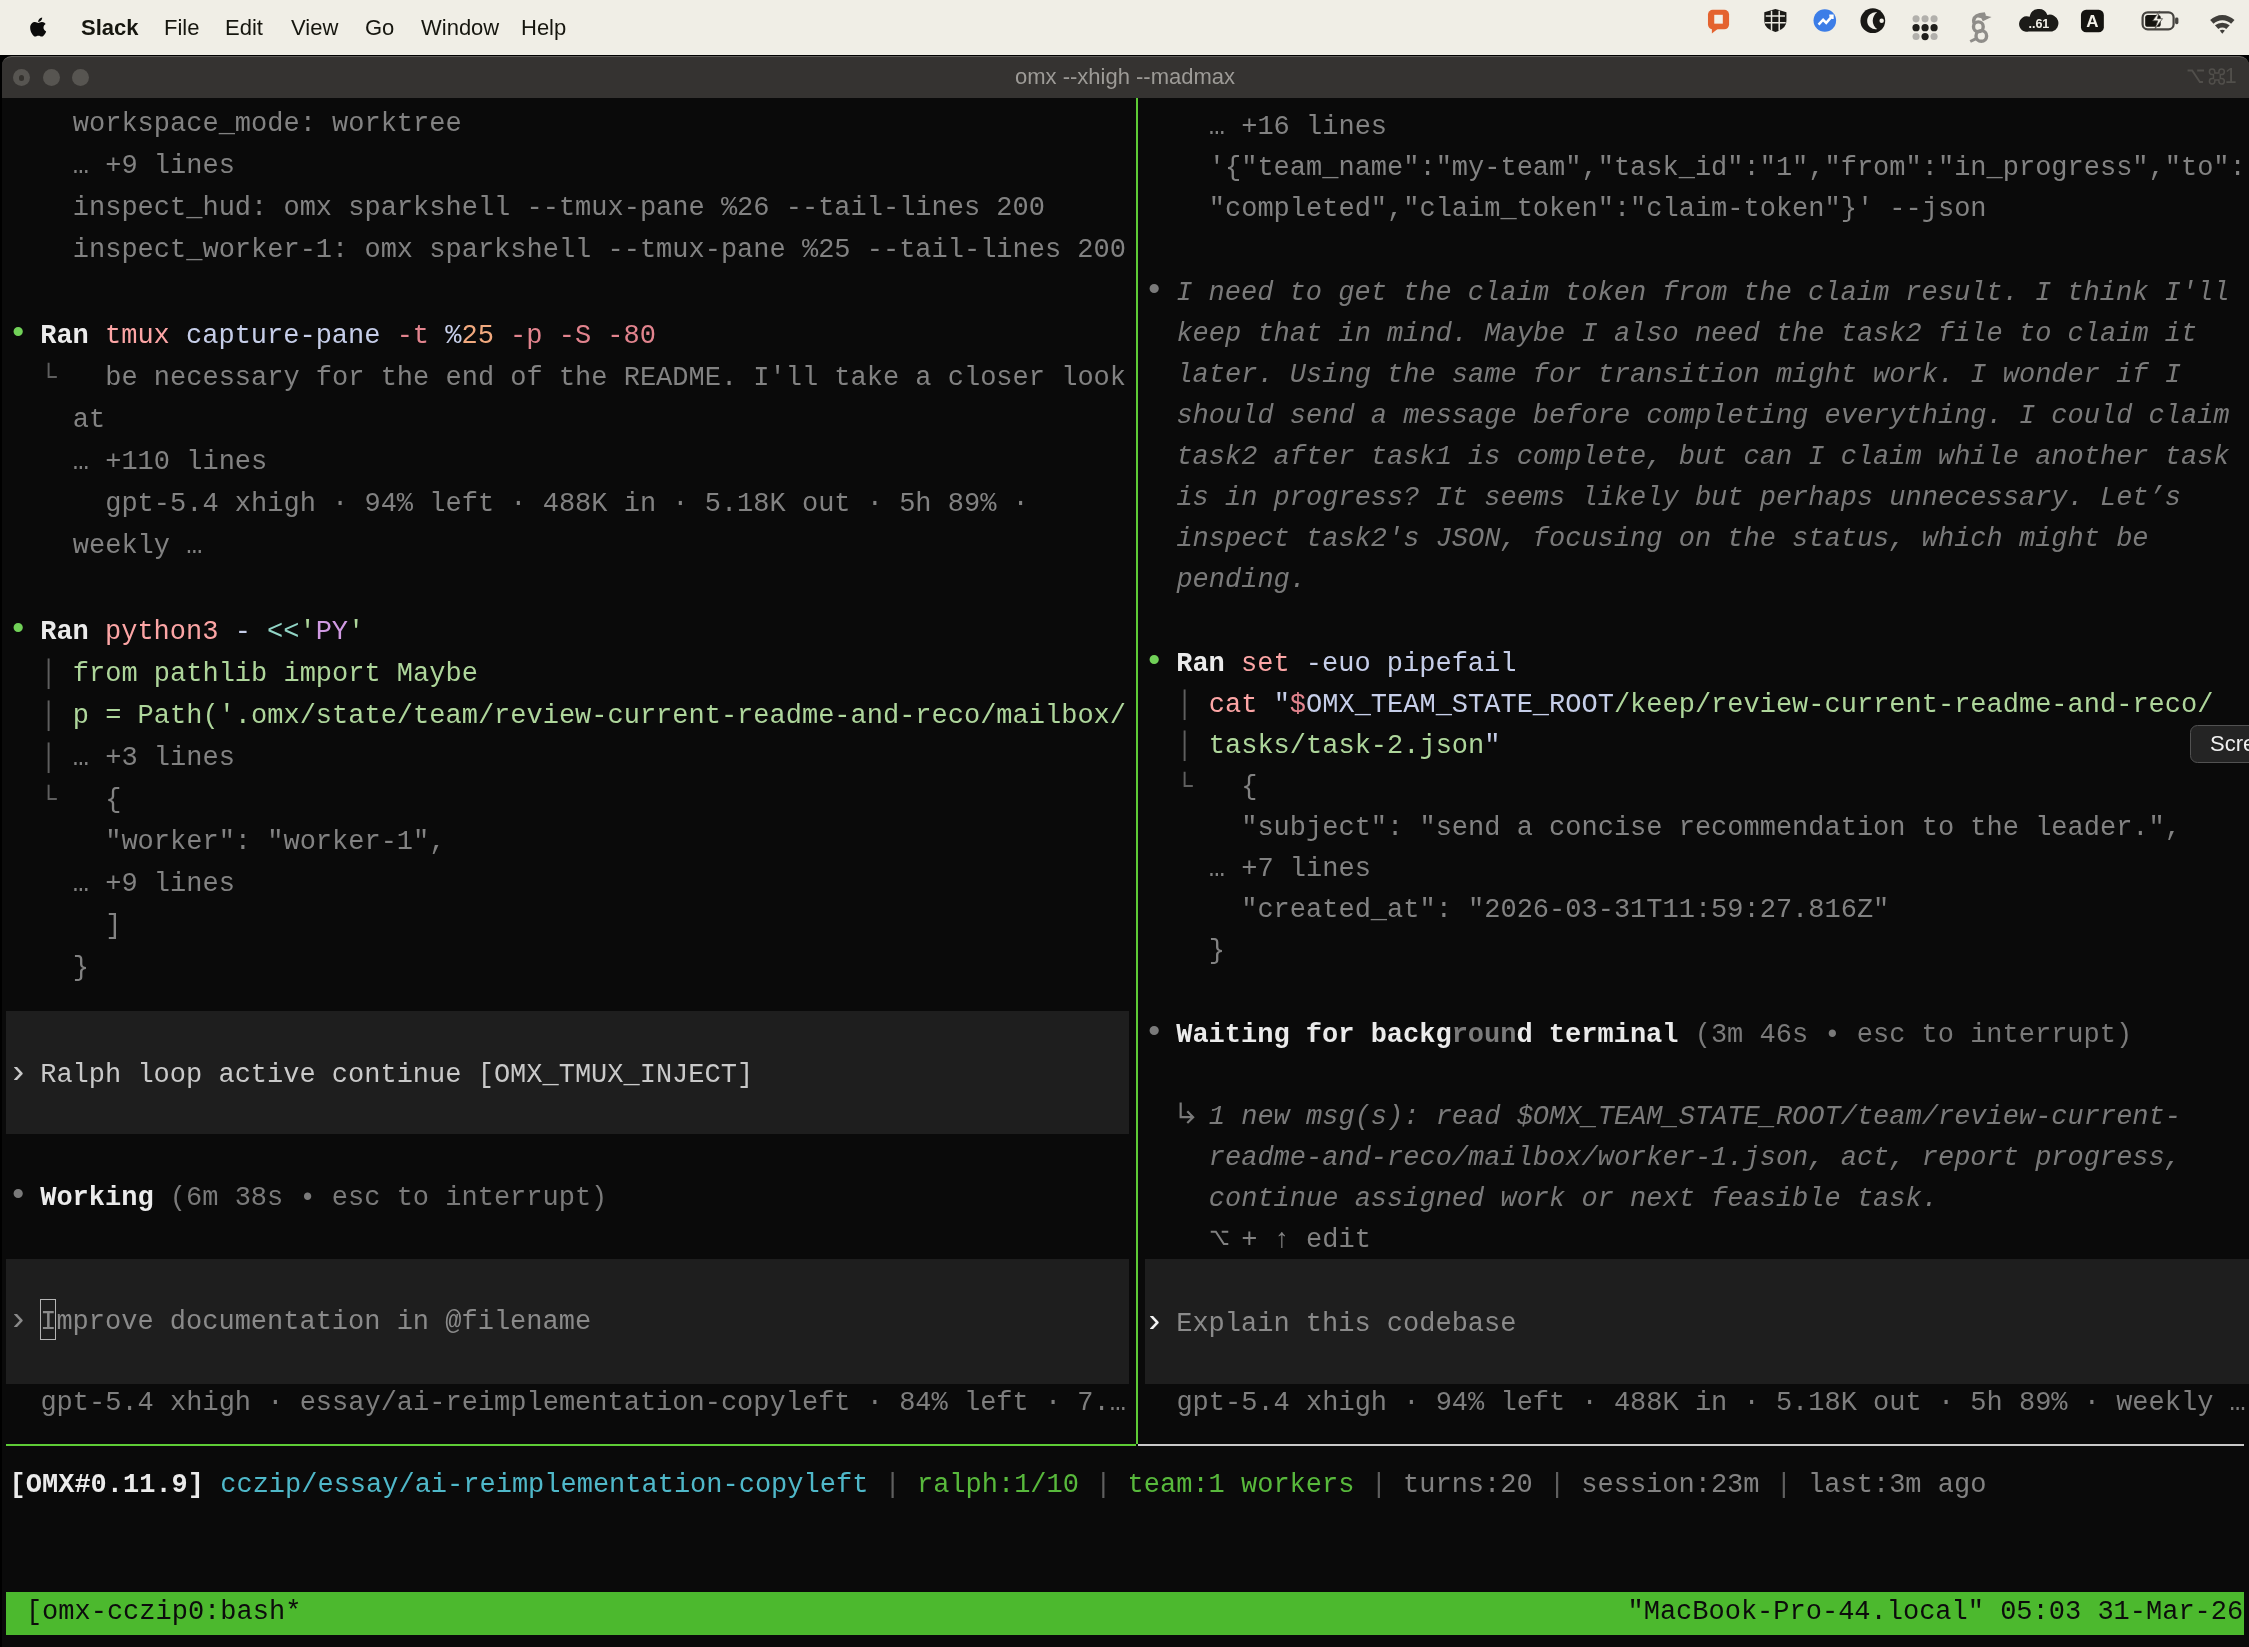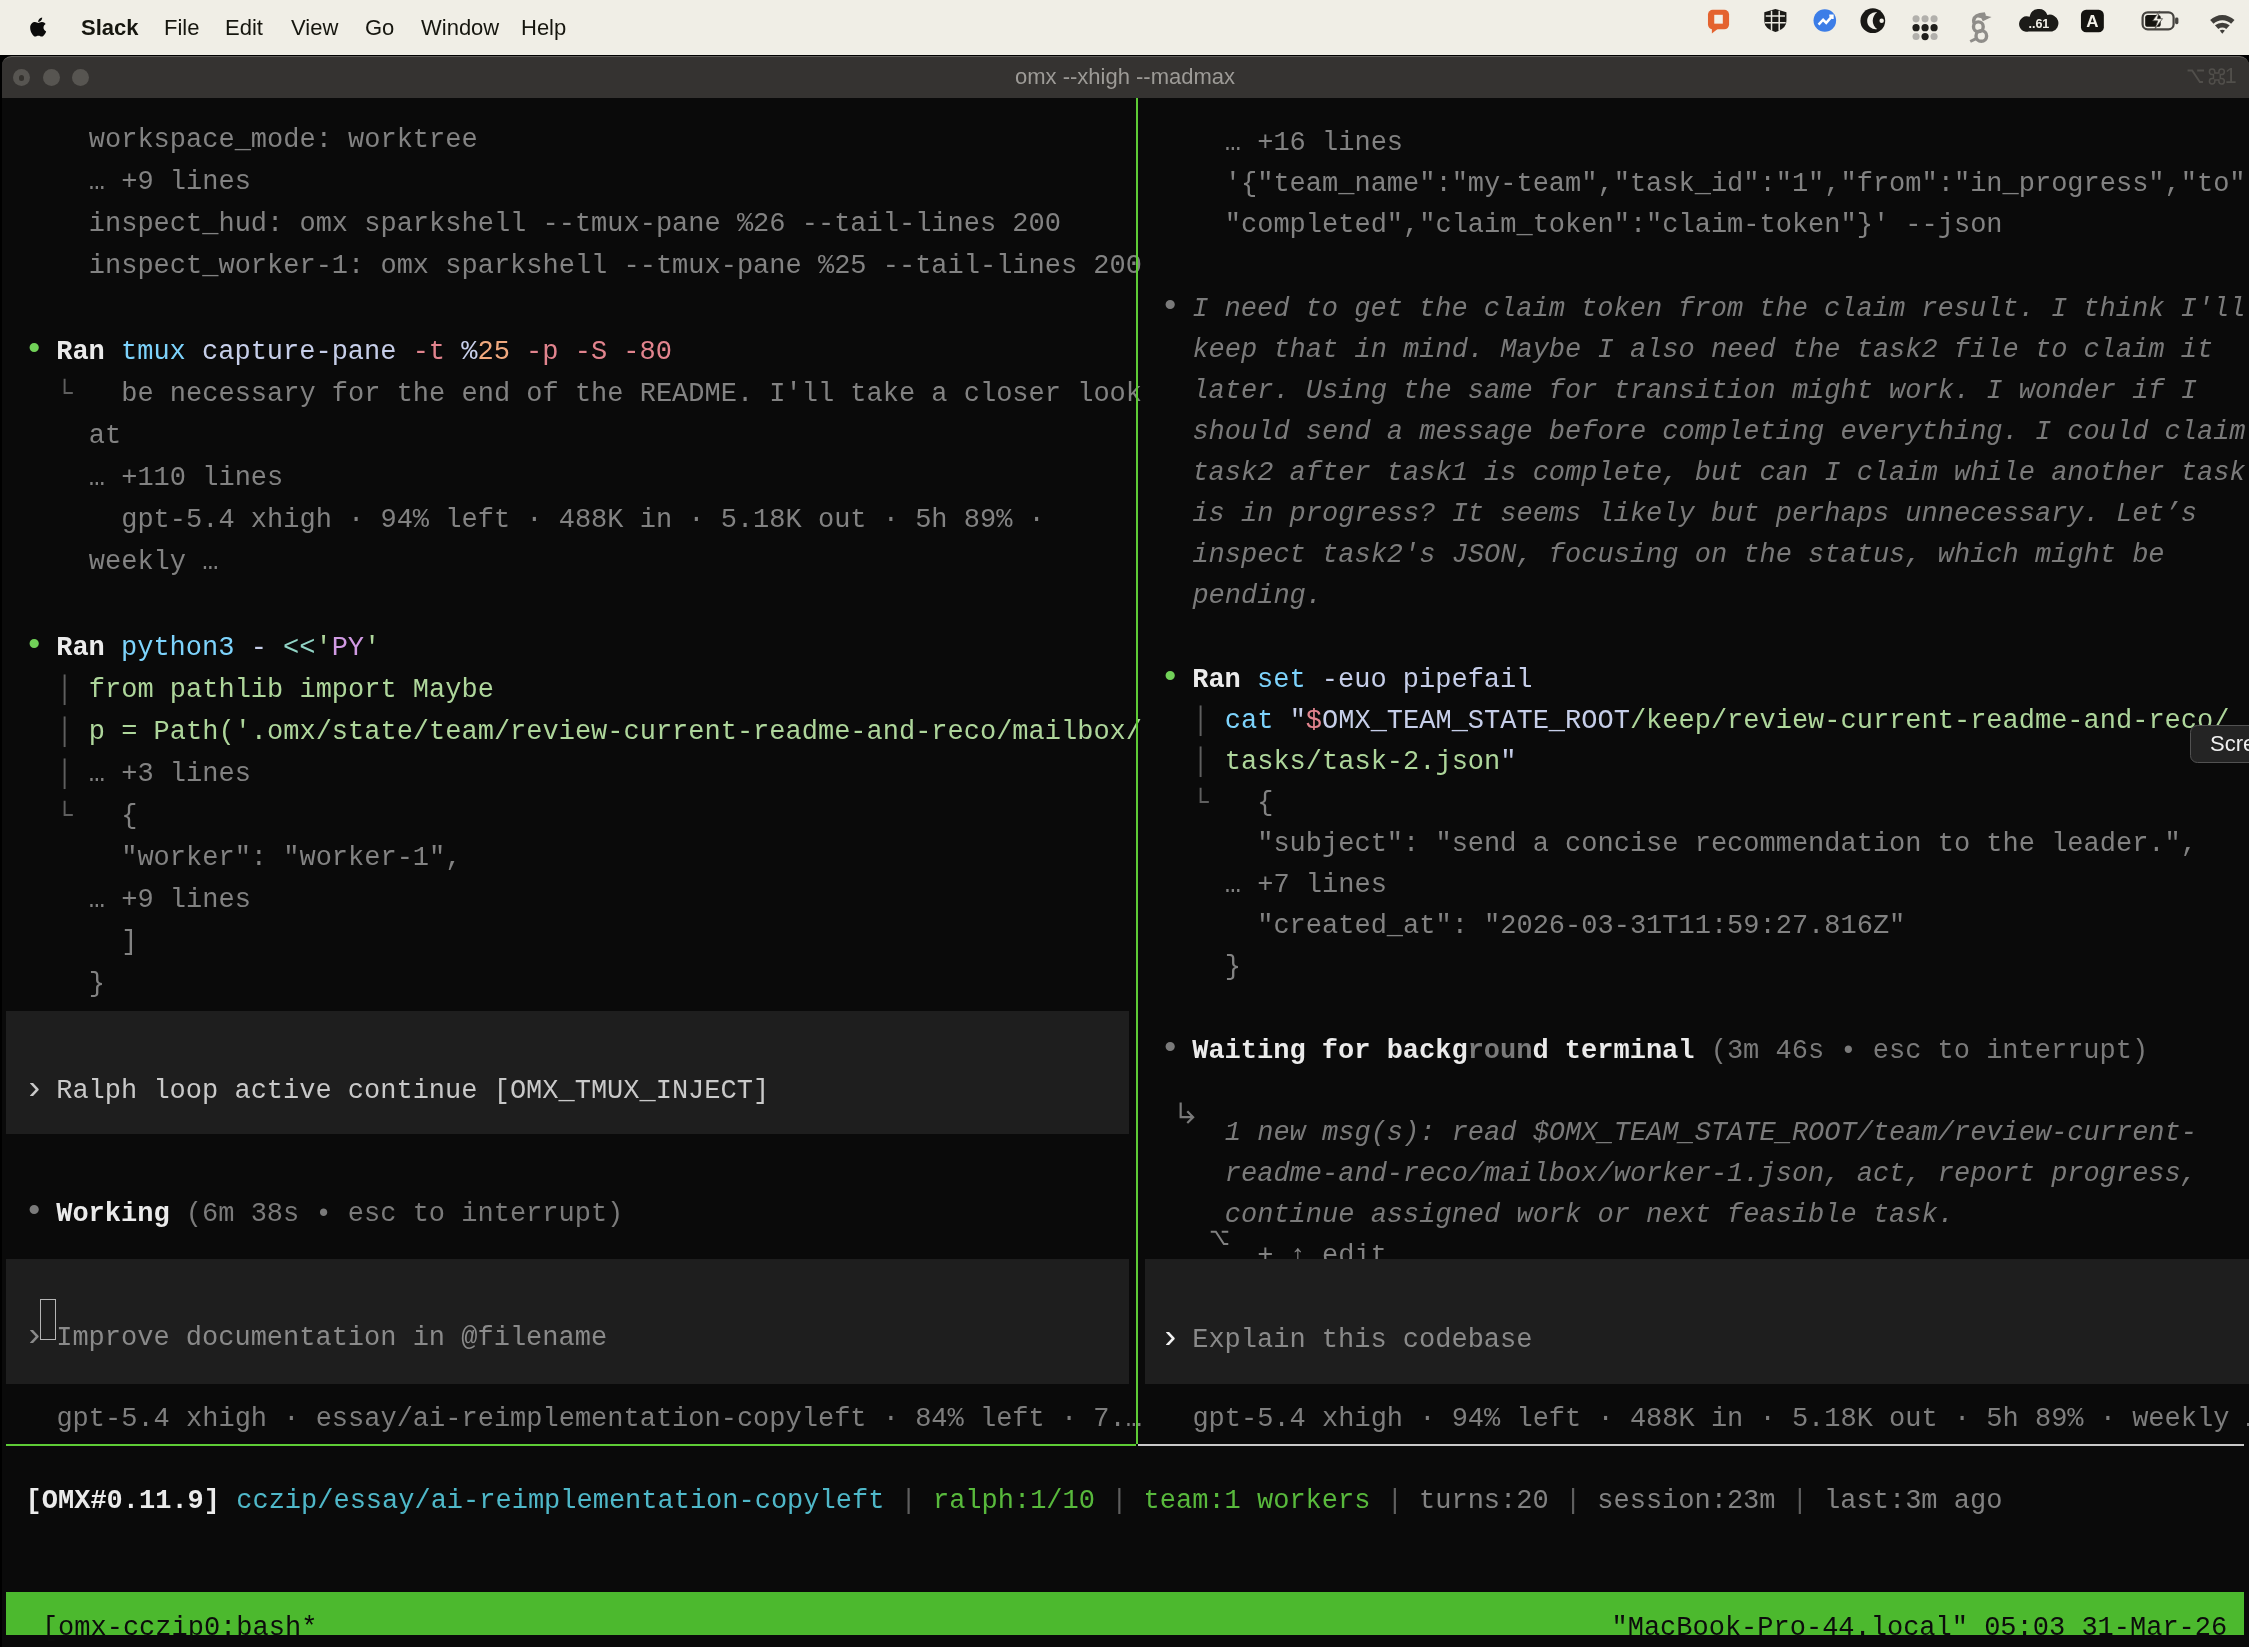--- a/index.html
+++ b/index.html
@@ -6,28 +6,28 @@
 
 #menubar{position:absolute;left:0;top:0;width:2250px;height:55px;background:#f0eee6}
 #menubar .mi{position:absolute;top:0;height:58px;line-height:55px;font-size:22px;color:#16160f;white-space:nowrap}
 
 #win{position:absolute;left:1.5px;top:56px;width:2247px;height:1591px;background:#0a0a0a;border-radius:9.6px 9.6px 0 0}
 #titlebar{position:absolute;left:0;top:0;width:100%;height:42px;background:#353331;border-radius:9.6px 9.6px 0 0;border-top:1.5px solid #605e5a}
 .tl{position:absolute;top:11.8px;width:17.7px;height:17.7px;border-radius:50%;background:#575551}
 #title{position:absolute;left:0;top:0;width:100%;height:42px;line-height:40px;text-align:center;font-size:22px;font-weight:400;color:#9d9b97}
 #shortcut{position:absolute;right:11.8px;top:0;height:42px;line-height:38px;color:#514f4b;font-size:21.4px;font-weight:400}
 
-.mono{font-family:"Liberation Mono",monospace;font-size:27px;white-space:pre;margin:16px;font-variant-ligatures:none}
+.mono{font-family:"Liberation Mono",monospace;font-size:27px;white-space:pre;margin:0;font-variant-ligatures:none}
 #lpane{position:absolute;left:8px;top:103px;line-height:42px;color:#828282}
 #rpane{position:absolute;left:1144px;top:107px;line-height:41px;color:#828282}
 .b{font-weight:700}
 .wh{color:#ebebeb}
 .gb{color:#71d158}
 .gr{color:#7a7a7a}
-.blu{color:#7dd3fc}
+.blu{color:#fca5a5}
 .lav{color:#c6cee9}
 .pnk{color:#e2848e}
 .org{color:#f1a97e}
 .pur{color:#d09ae2}
 .teal{color:#92d5c6}
 .sg{color:#aed69b}
 .dim{color:#5f5f5f}
 .bl8{display:inline-block;width:16px;font-size:34px}
 .pr{display:inline-block;width:16px;font-size:34px}
 .it{font-style:italic}

